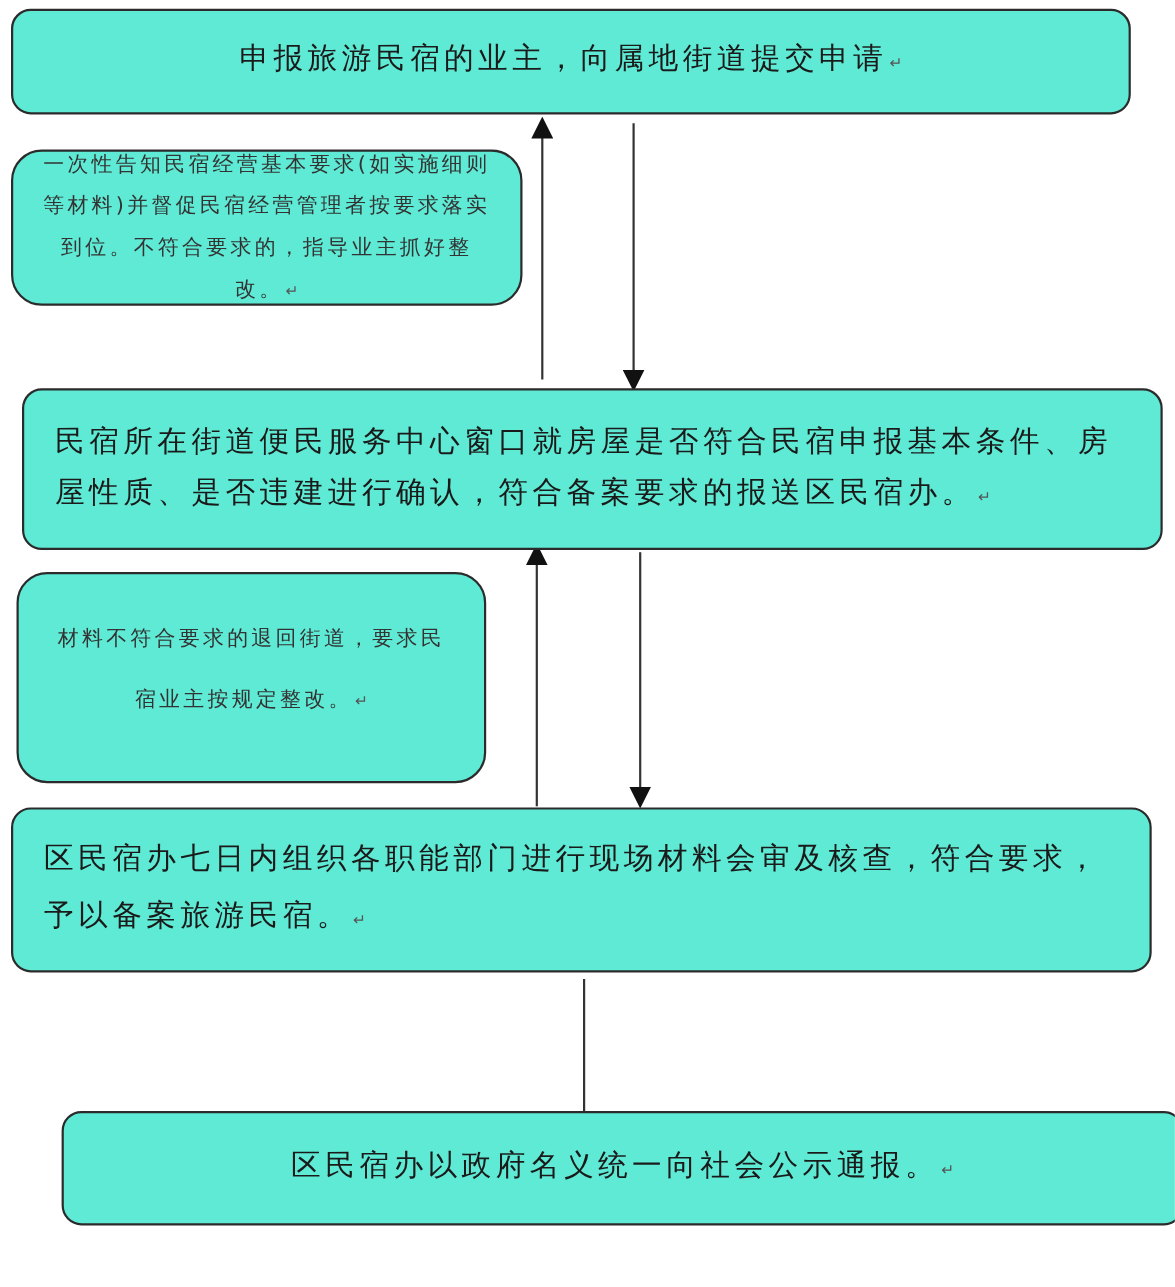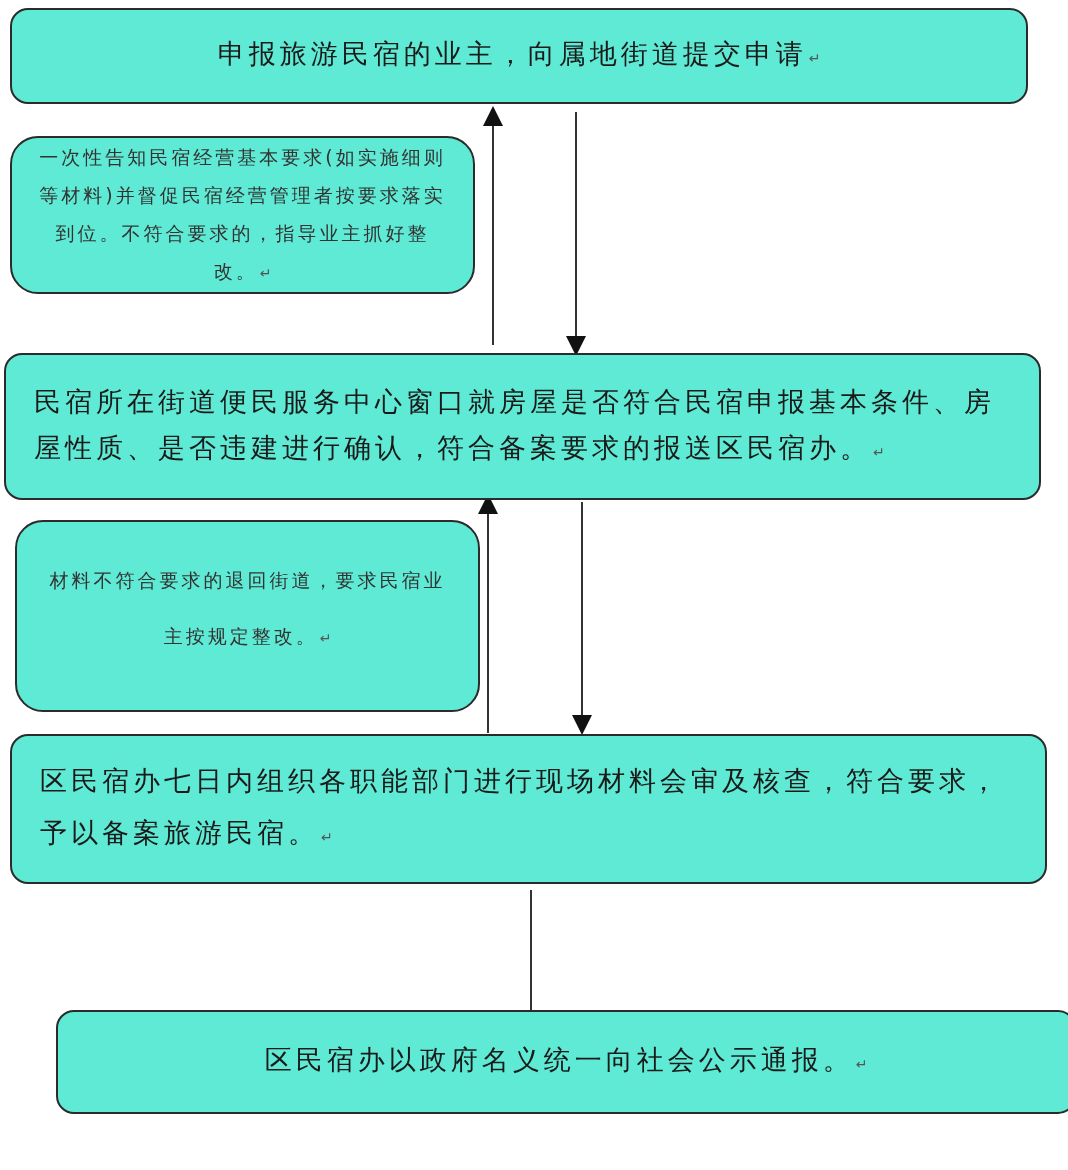--- a/index.html
+++ b/index.html
@@ -30,33 +30,33 @@
   <line x1="582" y1="502" x2="582" y2="725" stroke="#333" stroke-width="2" marker-end="url(#ah)"></line>
   <line x1="531" y1="890" x2="531" y2="1044" stroke="#333" stroke-width="2" marker-end="url(#ah)"></line>
 </svg>
 
 <div class="box" style="left:10px; top:8px; width:1018px; height:96px;">
   <div class="txt main-txt center">
     <span>申报旅游民宿的业主，向属地街道提交申请</span><span class="mark">↵</span>
   </div>
 </div>
 
-<div class="box" style="left:10px; top:136px; width:465px; height:158px; border-radius:28px;">
+<div class="box" style="left:10px; top:136px; width:465px; height:142px; border-radius:28px;">
   <div class="txt side-txt" style="padding:0 26px;">
     <span>一次性告知民宿经营基本要求(如实施细则等材料)并督促民宿经营管理者按要求落实到位。不符合要求的，指导业主抓好整改。</span><span class="mark">↵</span>
   </div>
 </div>
 
-<div class="box" style="left:4px; top:353px; width:1037px; height:147px;">
+<div class="box" style="left:20px; top:353px; width:1037px; height:147px;">
   <div class="txt main-txt left" style="padding-left:28px; padding-right:20px;">
     <span>民宿所在街道便民服务中心窗口就房屋是否符合民宿申报基本条件、房屋性质、是否违建进行确认，符合备案要求的报送区民宿办。</span><span class="mark">↵</span>
   </div>
 </div>
 
-<div class="box" style="left:15px; top:520px; width:465px; height:192px; border-radius:28px; align-items:flex-start;">
+<div class="box" style="left:15px; top:520px; width:427px; height:192px; border-radius:28px; align-items:flex-start;">
   <div class="txt side-txt" style="padding:30px 26px 0; line-height:56px;">
     <span>材料不符合要求的退回街道，要求民宿业主按规定整改。</span><span class="mark">↵</span>
   </div>
 </div>
 
 <div class="box" style="left:10px; top:734px; width:1037px; height:150px;">
   <div class="txt main-txt left" style="padding-left:28px; padding-right:36px; line-height:52px;">
     <span>区民宿办七日内组织各职能部门进行现场材料会审及核查，符合要求，予以备案旅游民宿。</span><span class="mark">↵</span>
   </div>
 </div>

